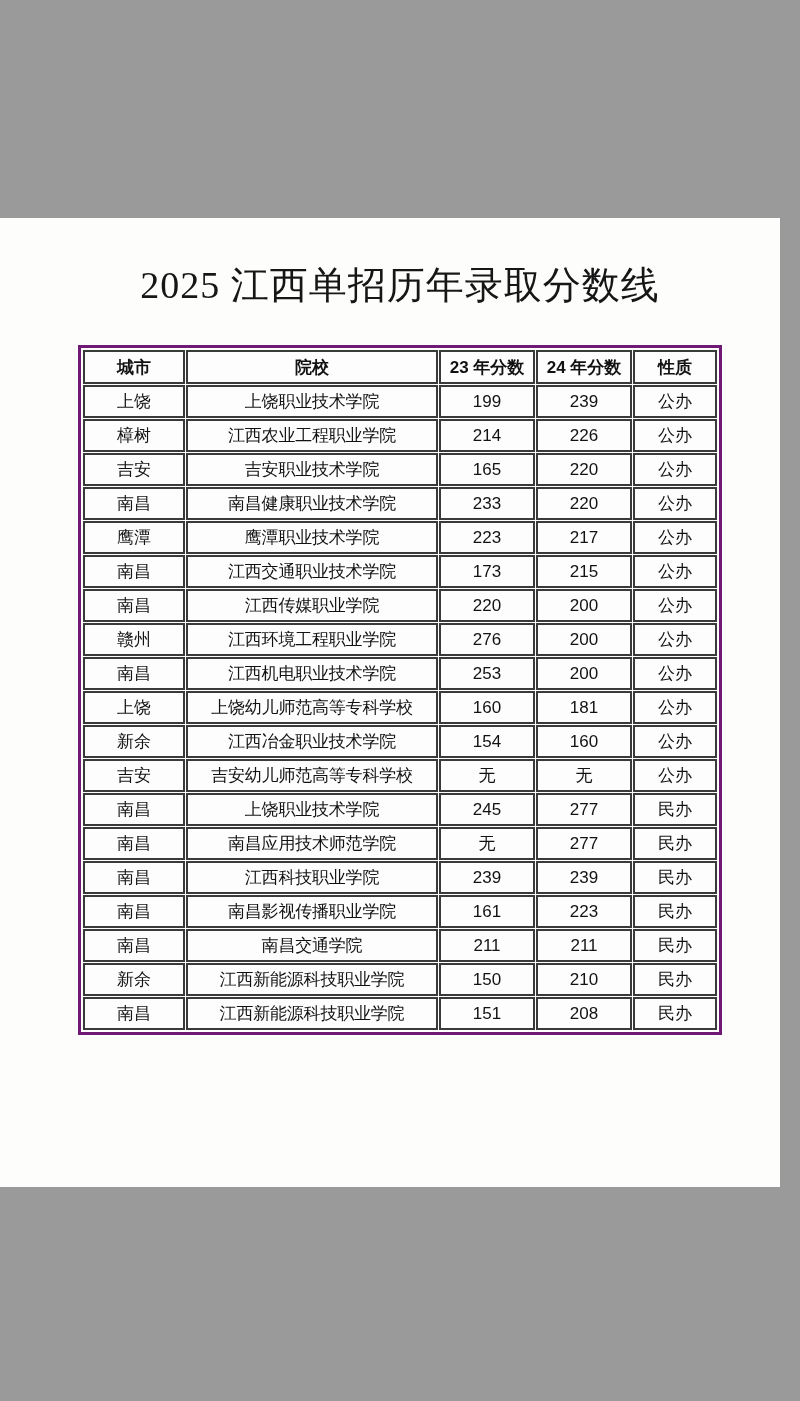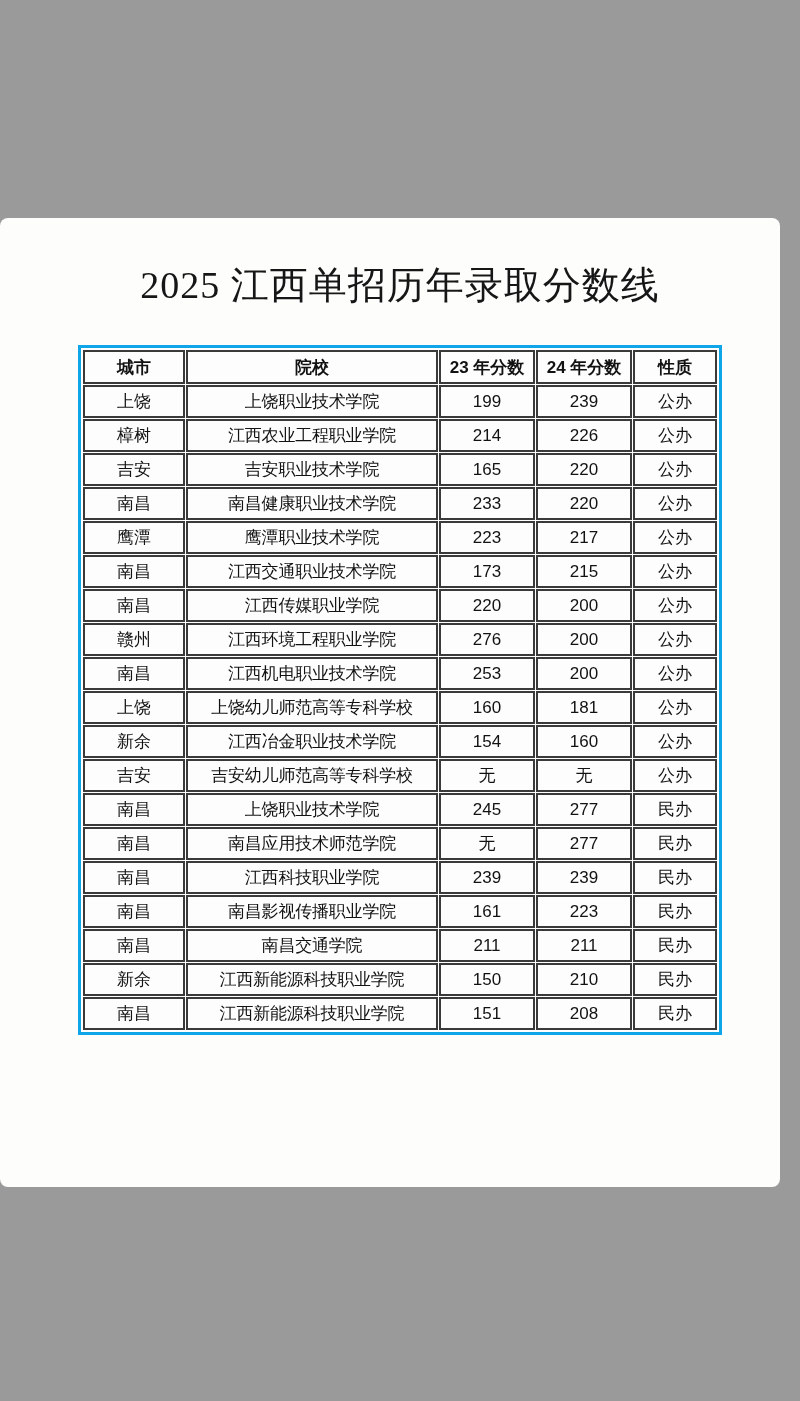--- a/index.html
+++ b/index.html
@@ -31,41 +31,40 @@
     width: 800px;
     height: 214px;
     background: #9a9a9a;
   }
   .sheet {
     position: absolute;
     left: 0; top: 218px;
     width: 780px;
     height: 969px;
     background: #fdfdfb;
-    border-radius: 8px;
   }
   .doc-title {
     position: absolute;
     left: 0;
     top: 42px;
     width: 800px;
     text-align: center;
     font-family: "Liberation Serif", "DejaVu Serif", serif;
     font-size: 38px;
     font-weight: 400;
     letter-spacing: 1px;
     color: #161616;
     white-space: nowrap;
   }
   .table-outer {
     position: absolute;
     left: 78px;
     top: 127px;
     width: 644px;
-    border: 3px solid #0ea5e9;
+    border: 3px solid #701a75;
     background: #ffffff;
     box-sizing: border-box;
     padding: 1px;
   }
   table.score-table {
     width: 100%;
     border-collapse: separate;
     border-spacing: 1px;
     table-layout: fixed;
     background: #ffffff;

